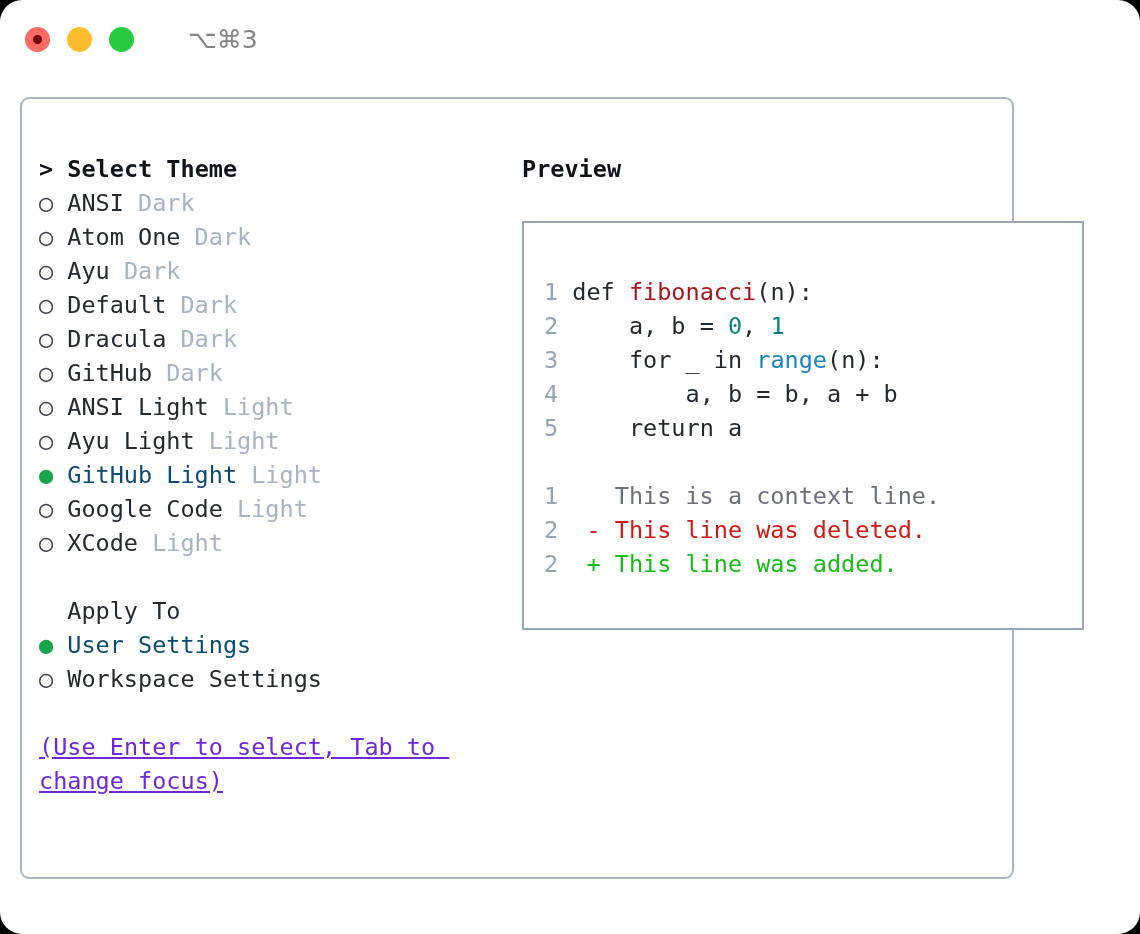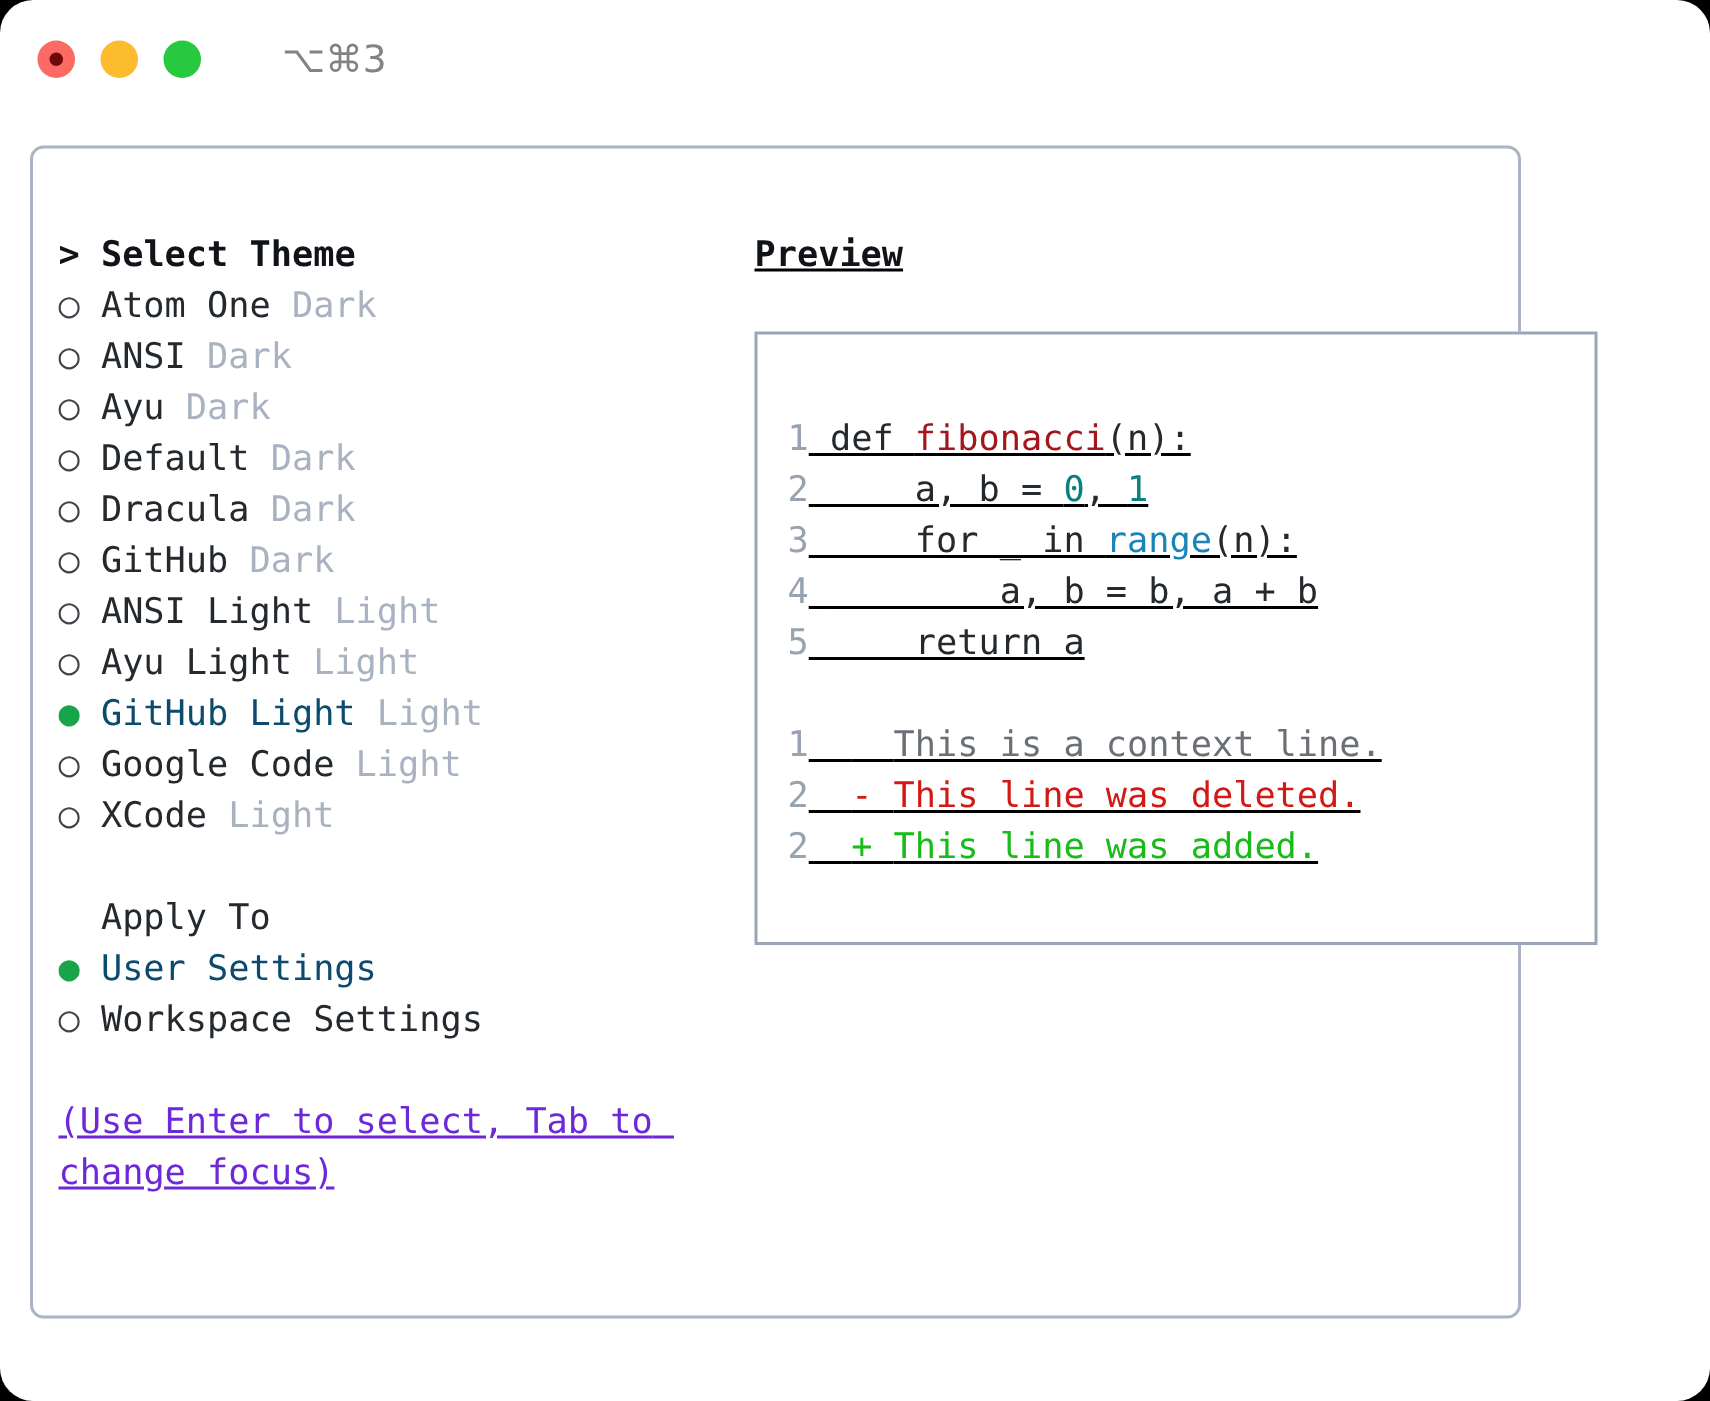--- a/index.html
+++ b/index.html
@@ -85,20 +85,21 @@
     background: #ffffff;
   }
 
   .panel-inner {
     position: absolute;
     left: 0;
     top: 0;
     width: 100%;
     height: 100%;
     display: flex;
+    gap: 19px;
   }
 
   
   .left-col {
     width: 470px;
     box-sizing: border-box;
     padding: 53px 0 0 17px;
     flex: 0 0 auto;
   }
 
@@ -135,21 +136,20 @@
     white-space: pre-wrap;
     width: 410px;
     text-decoration: underline;
   }
 
   
   .right-col {
     flex: 1 1 auto;
     box-sizing: border-box;
     padding: 53px 16px 0 11px;
-    text-decoration: underline;
   }
   .preview-title {
     font-size: 23.5px;
     line-height: 34px;
     font-weight: bold;
     color: #101418;
     white-space: pre;
   }
   .code-box {
     margin-top: 35px;
@@ -199,22 +199,22 @@
   </div>
 
   <div class="panel">
     <div class="panel-inner">
 
       <div class="left-col">
 
         <div class="row header">&gt; Select Theme</div>
 
         <div id="theme-list">
+            <div class="row"><span class="prefix bullet-off">○</span><span>ANSI</span><span class="tag"> Dark</span></div>
             <div class="row"><span class="prefix bullet-off">○</span><span>Atom One</span><span class="tag"> Dark</span></div>
-            <div class="row"><span class="prefix bullet-off">○</span><span>ANSI</span><span class="tag"> Dark</span></div>
             <div class="row"><span class="prefix bullet-off">○</span><span>Ayu</span><span class="tag"> Dark</span></div>
             <div class="row"><span class="prefix bullet-off">○</span><span>Default</span><span class="tag"> Dark</span></div>
             <div class="row"><span class="prefix bullet-off">○</span><span>Dracula</span><span class="tag"> Dark</span></div>
             <div class="row"><span class="prefix bullet-off">○</span><span>GitHub</span><span class="tag"> Dark</span></div>
             <div class="row"><span class="prefix bullet-off">○</span><span>ANSI Light</span><span class="tag"> Light</span></div>
             <div class="row"><span class="prefix bullet-off">○</span><span>Ayu Light</span><span class="tag"> Light</span></div>
             <div class="row"><span class="prefix bullet-on">●</span><span class="name-sel">GitHub Light</span><span class="tag"> Light</span></div>
             <div class="row"><span class="prefix bullet-off">○</span><span>Google Code</span><span class="tag"> Light</span></div>
             <div class="row"><span class="prefix bullet-off">○</span><span>XCode</span><span class="tag"> Light</span></div>
           </div>

